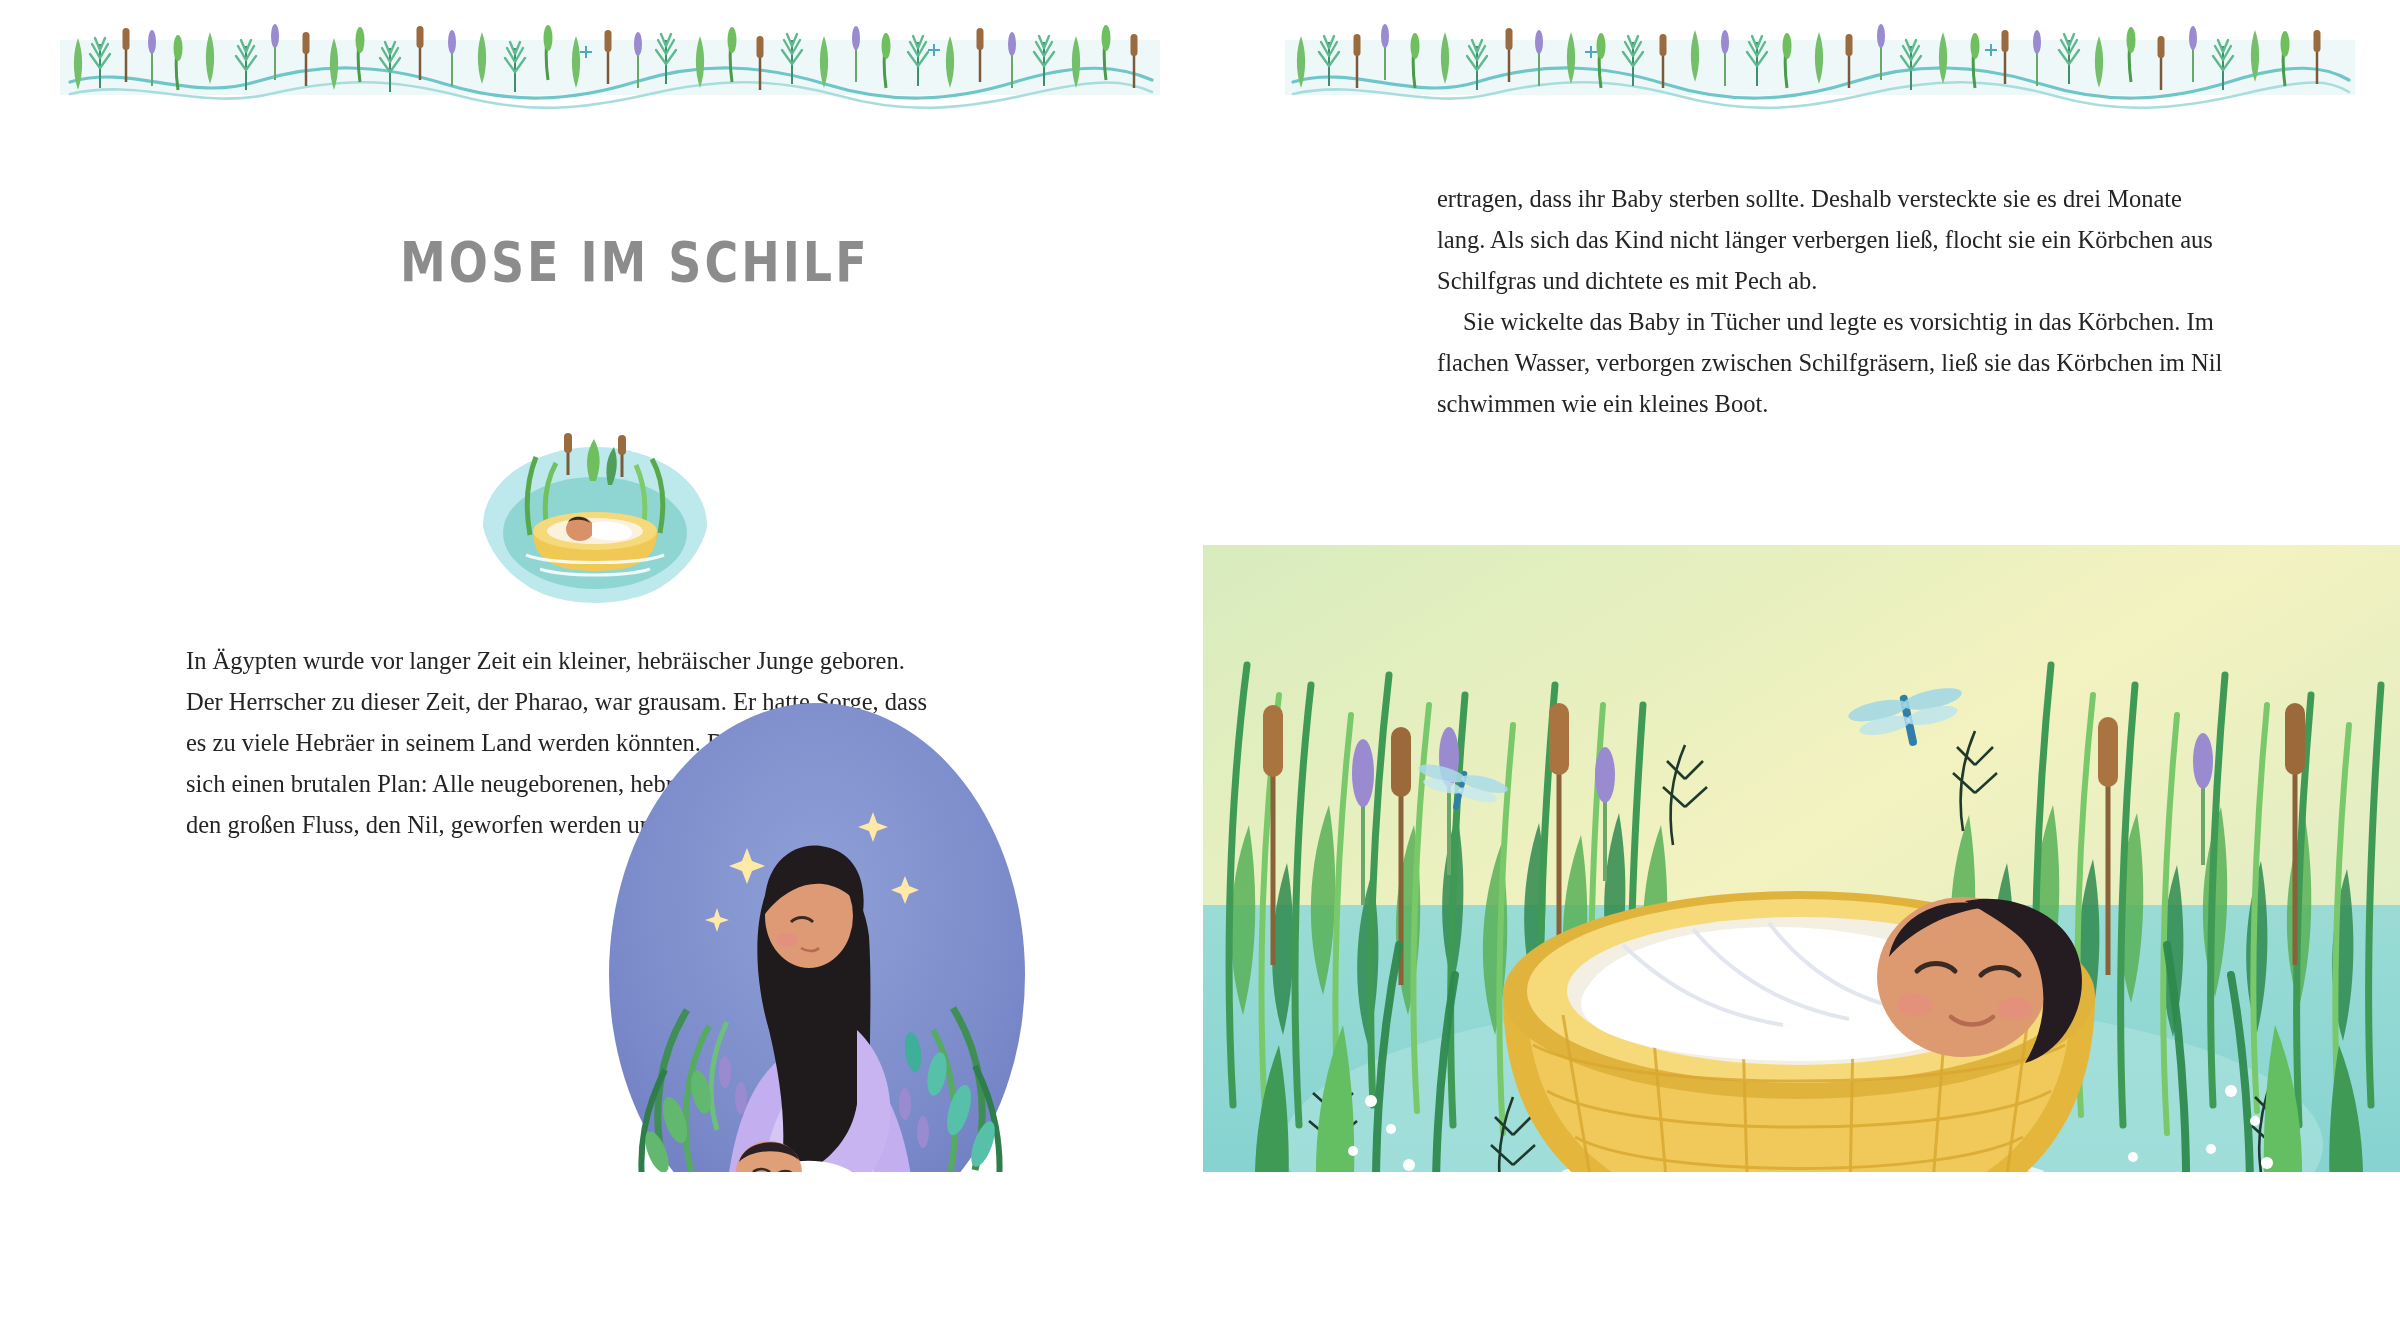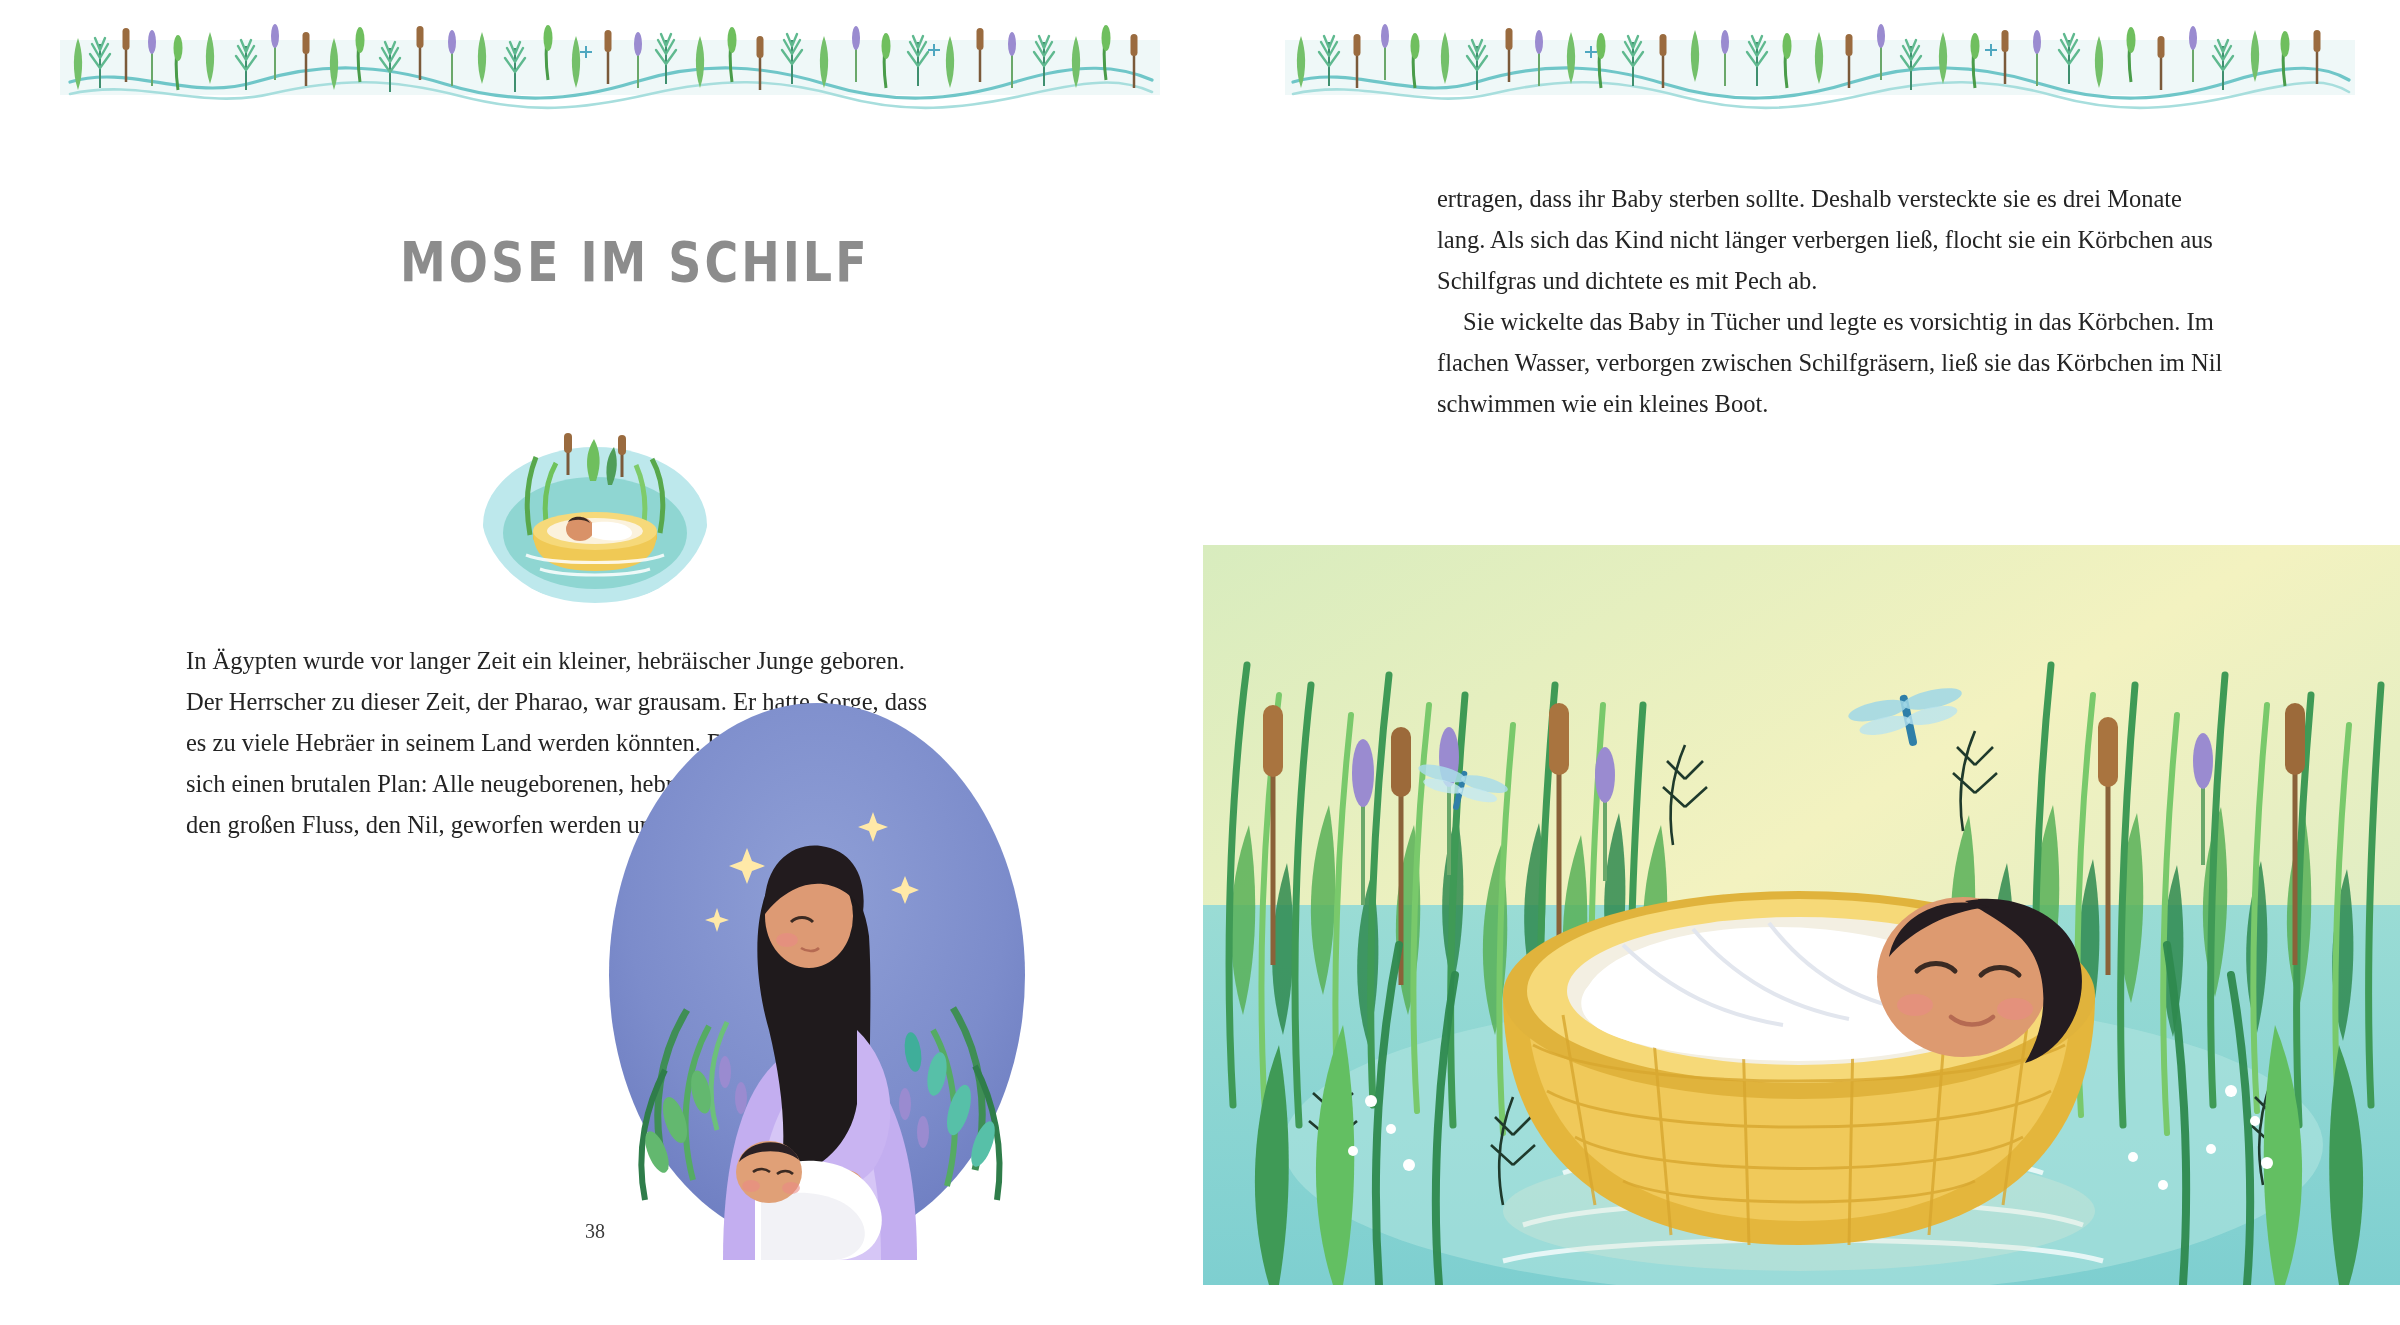--- a/index.html
+++ b/index.html
@@ -16,21 +16,21 @@
   }
   .spread {
     position: relative;
     width: 2400px;
     height: 1325px;
     display: flex;
   }
   .page {
     position: relative;
     width: 1200px;
-    height: 1325px;
+    height: 1172px;
     overflow: hidden;
     text-decoration: underline;
   }
 
   
   .border-band {
     position: absolute;
     top: 10px;
     height: 110px;
     overflow: hidden;

